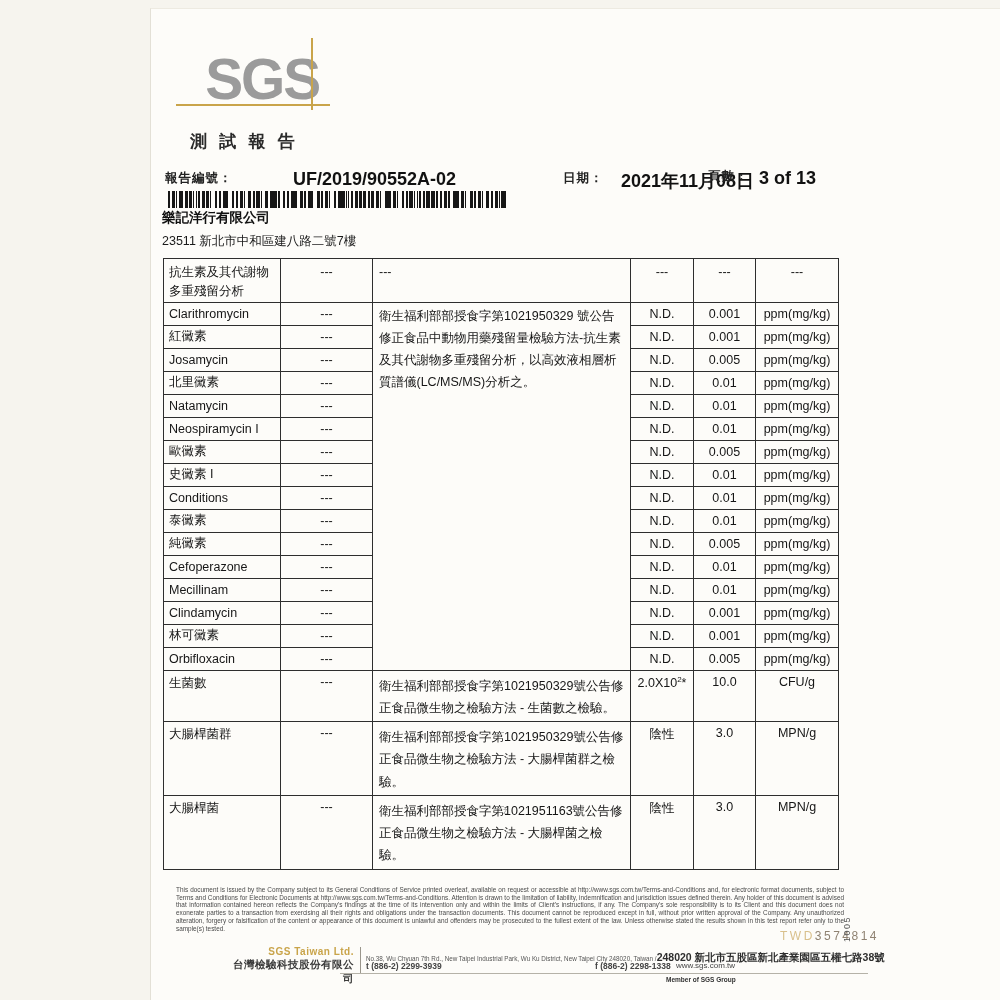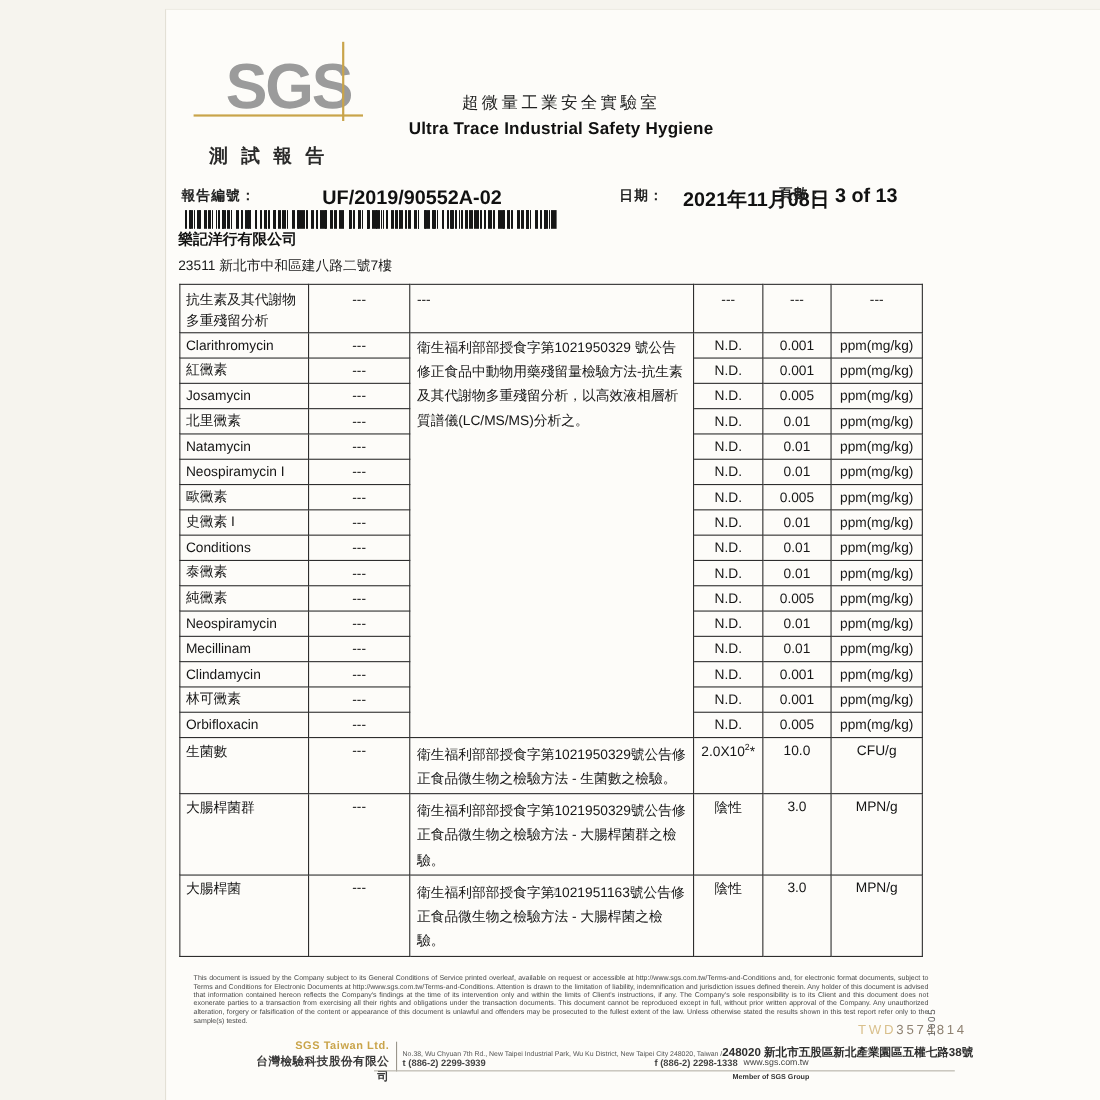--- a/index.html
+++ b/index.html
@@ -80,24 +80,20 @@
 <body>
 
 <div class="canvas">
   <div class="page"></div>
 
   <div class="abs sgs-logo">SGS</div>
   <div class="abs gold-v"></div>
   <div class="abs gold-h"></div>
   <div class="abs report-title">測 試 報 告</div>
 
-  <div class="abs lab-titles">
-    <div class="lab-zh">超微量工業安全實驗室</div>
-    <div class="lab-en">Ultra Trace Industrial Safety Hygiene</div>
-  </div>
 
   <div class="abs lbl rn-label">報告編號：</div>
   <div class="abs val rn-value">UF/2019/90552A-02</div>
   <div class="abs lbl date-label">日期：</div>
   <div class="abs val date-value">2021年11月08日</div>
   <div class="abs lbl page-label">頁數 :</div>
   <div class="abs val page-value">3 of 13</div>
 
   <div class="abs barcode"></div>
   <div class="abs client-name">樂記洋行有限公司</div>
@@ -194,21 +190,21 @@
             <td class="c-unit">ppm(mg/kg)</td>
           </tr>
           <tr class="r-ab">
             <td class="c-name">純黴素</td>
             <td class="c-dash">---</td>
             <td class="c-res">N.D.</td>
             <td class="c-mdl">0.005</td>
             <td class="c-unit">ppm(mg/kg)</td>
           </tr>
           <tr class="r-ab">
-            <td class="c-name">Neospiramycin</td>
+            <td class="c-name">Cefoperazone</td>
             <td class="c-dash">---</td>
             <td class="c-res">N.D.</td>
             <td class="c-mdl">0.01</td>
             <td class="c-unit">ppm(mg/kg)</td>
           </tr>
           <tr class="r-ab">
             <td class="c-name">Mecillinam</td>
             <td class="c-dash">---</td>
             <td class="c-res">N.D.</td>
             <td class="c-mdl">0.01</td>

